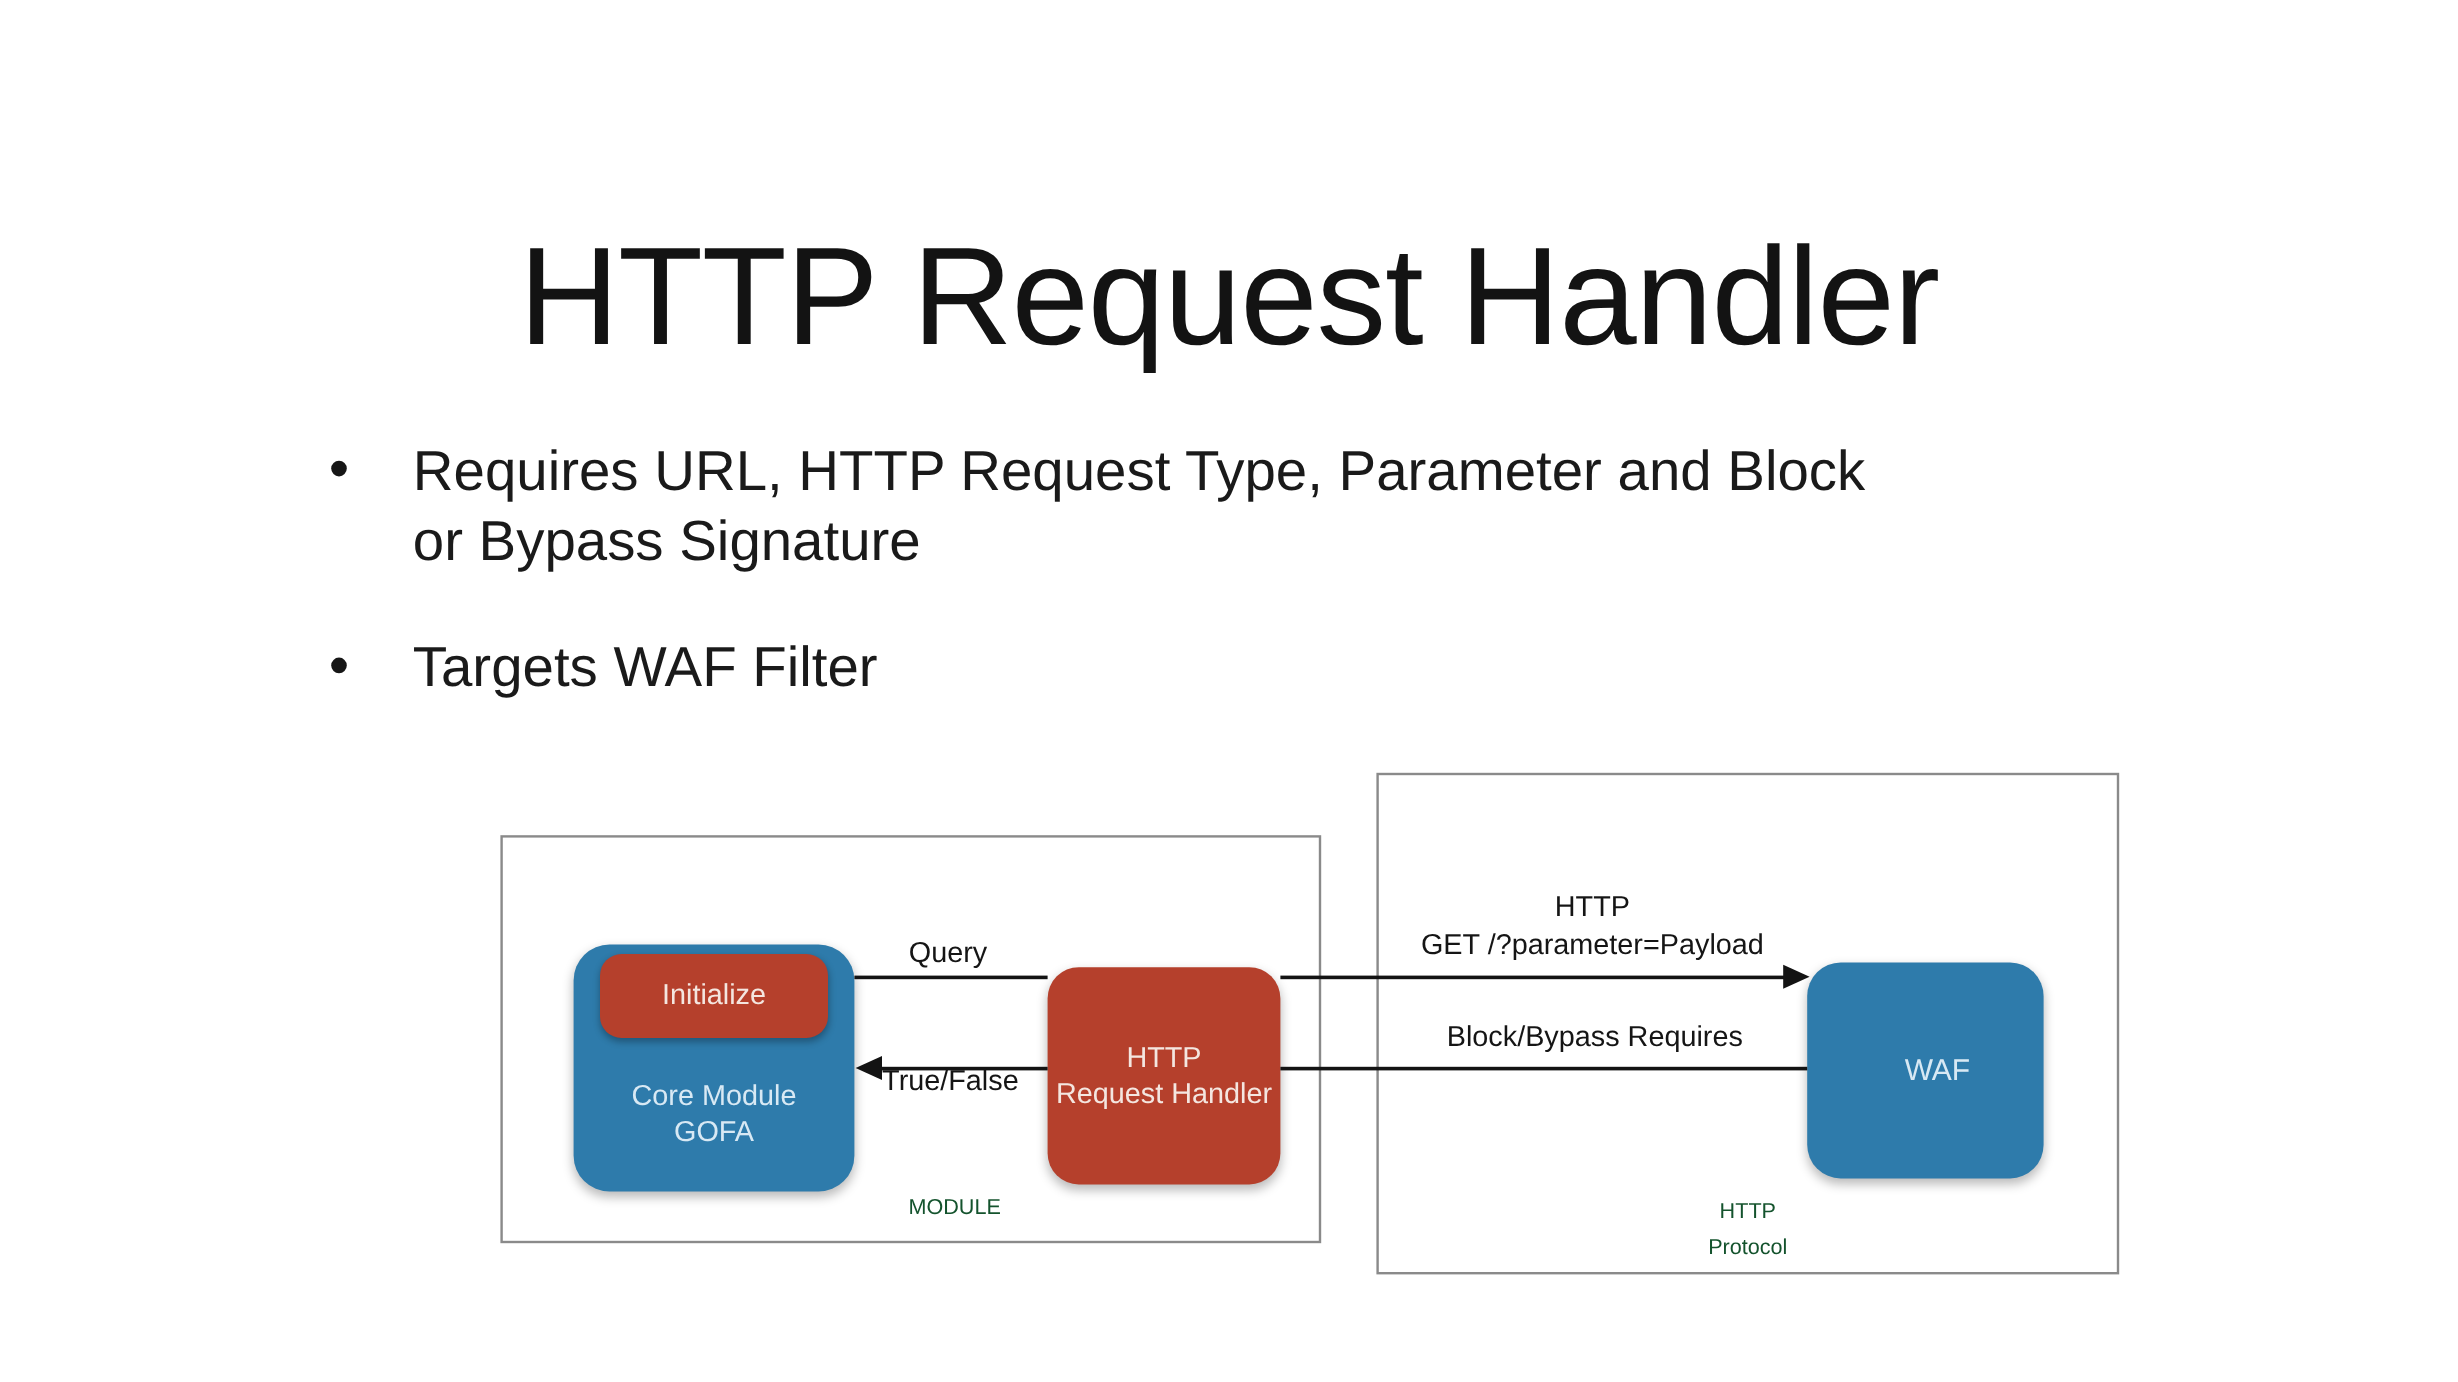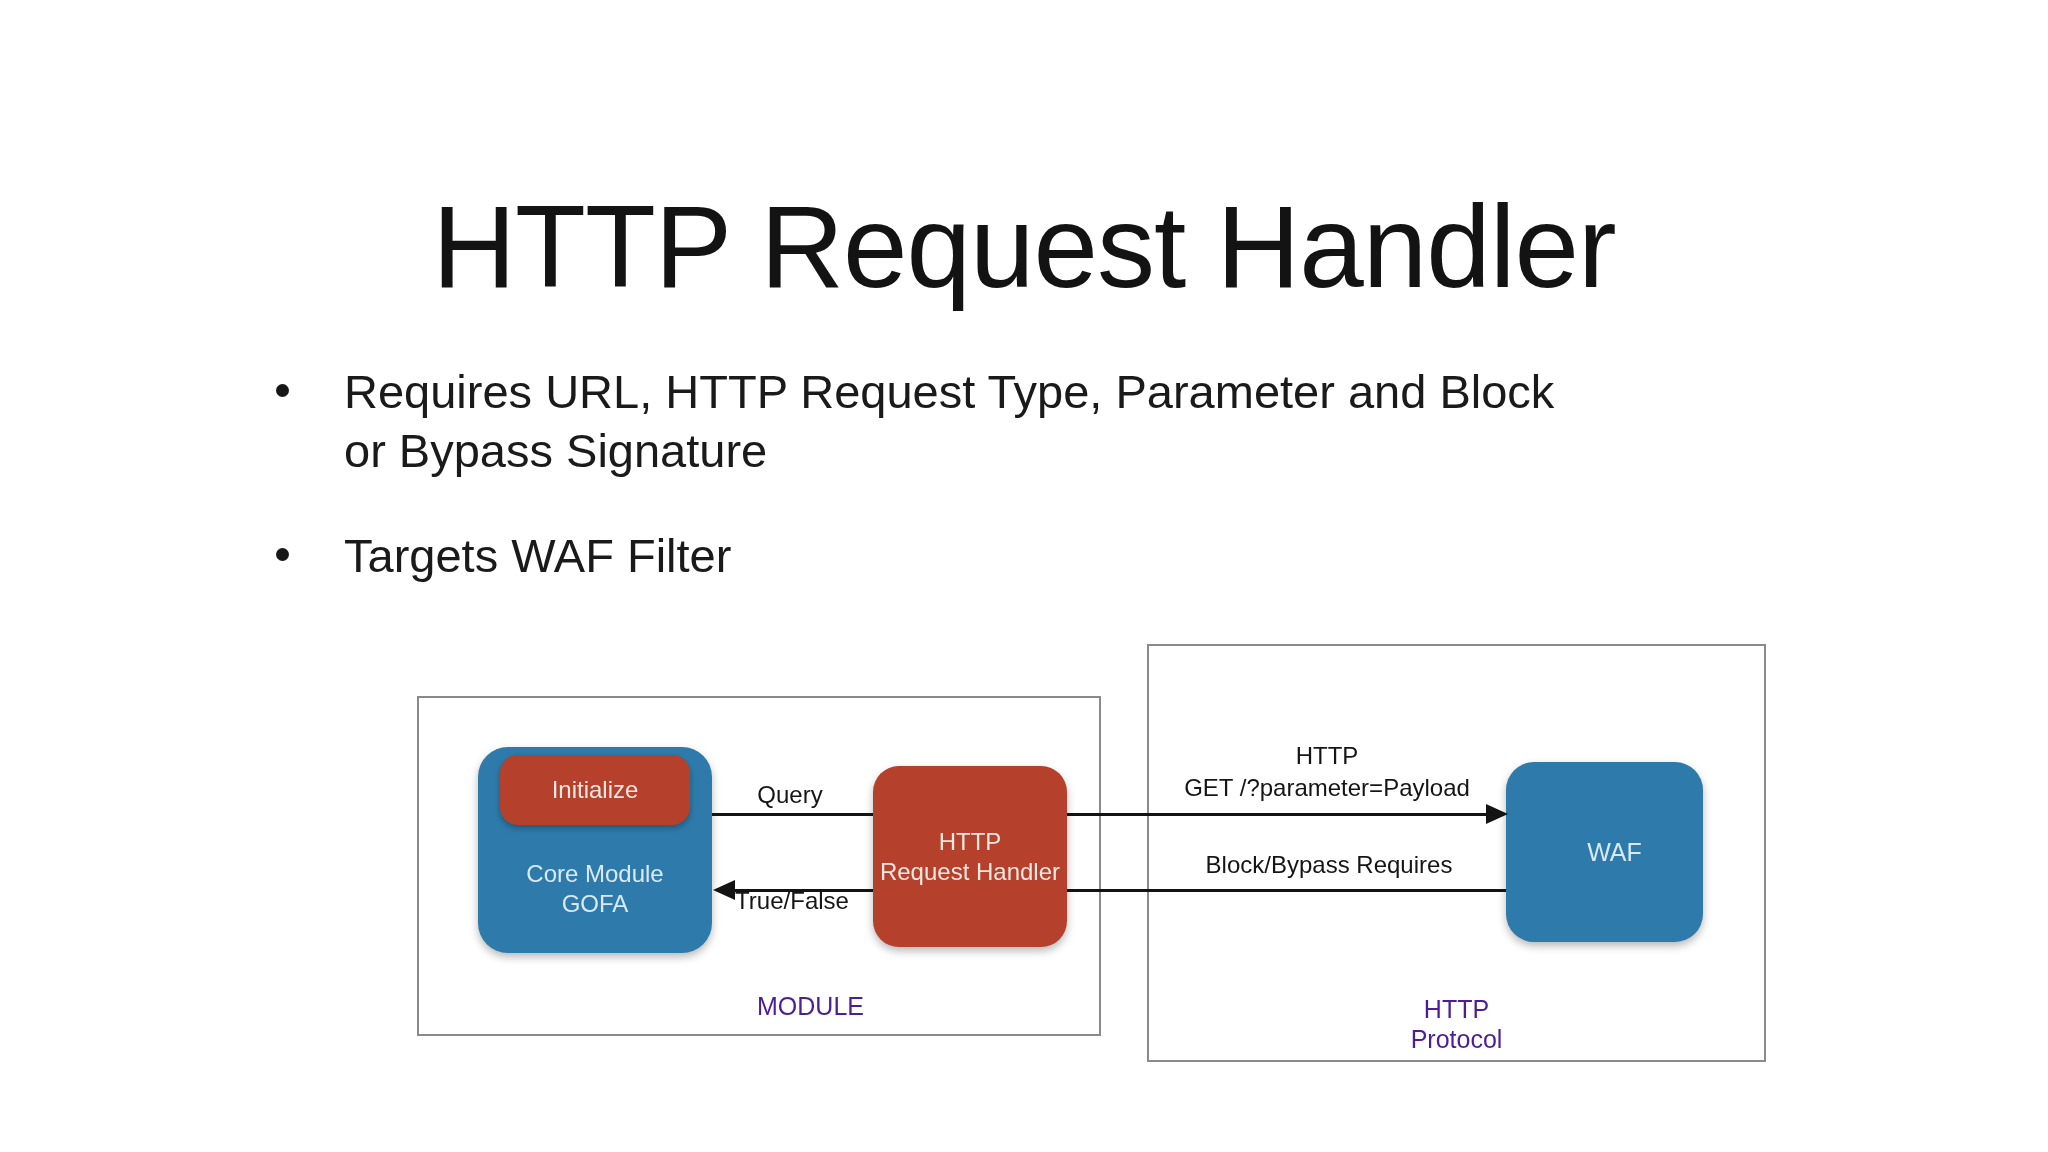--- a/index.html
+++ b/index.html
@@ -60,33 +60,34 @@
   .outer-box {
     position: absolute;
     border: 2px solid var(--gray, #8a8a8a);
     background: transparent;
     box-sizing: border-box;
   }
   .module-box   { left: 417px;  top: 696px; width: 684px; height: 340px; }
   .protocol-box { left: 1147px; top: 644px; width: 619px; height: 418px; }
   .box-caption {
     position: absolute;
-    font-size: 25px;
-    color: #4c1d95;
+    font-size: 18px;
+    color: #14532d;
     line-height: 30px;
   }
   .module-caption { left: 338px; bottom: 13px; }
   .protocol-caption { left: 0; right: 0; bottom: 6px; text-align: center; }
 
   
   .node {
     position: absolute;
     box-sizing: border-box;
     box-shadow: 0 4px 9px rgba(0,0,0,0.28);
     text-align: center;
+    margin-top: 40px;
   }
   .core-node {
     left: 478px; top: 747px; width: 234px; height: 206px;
     background: var(--blue, #2e7bab);
     border-radius: 30px;
   }
   .init-node {
     position: absolute;
     left: 22px; top: 8px; width: 190px; height: 70px;
     background: var(--red, #b5402c);

